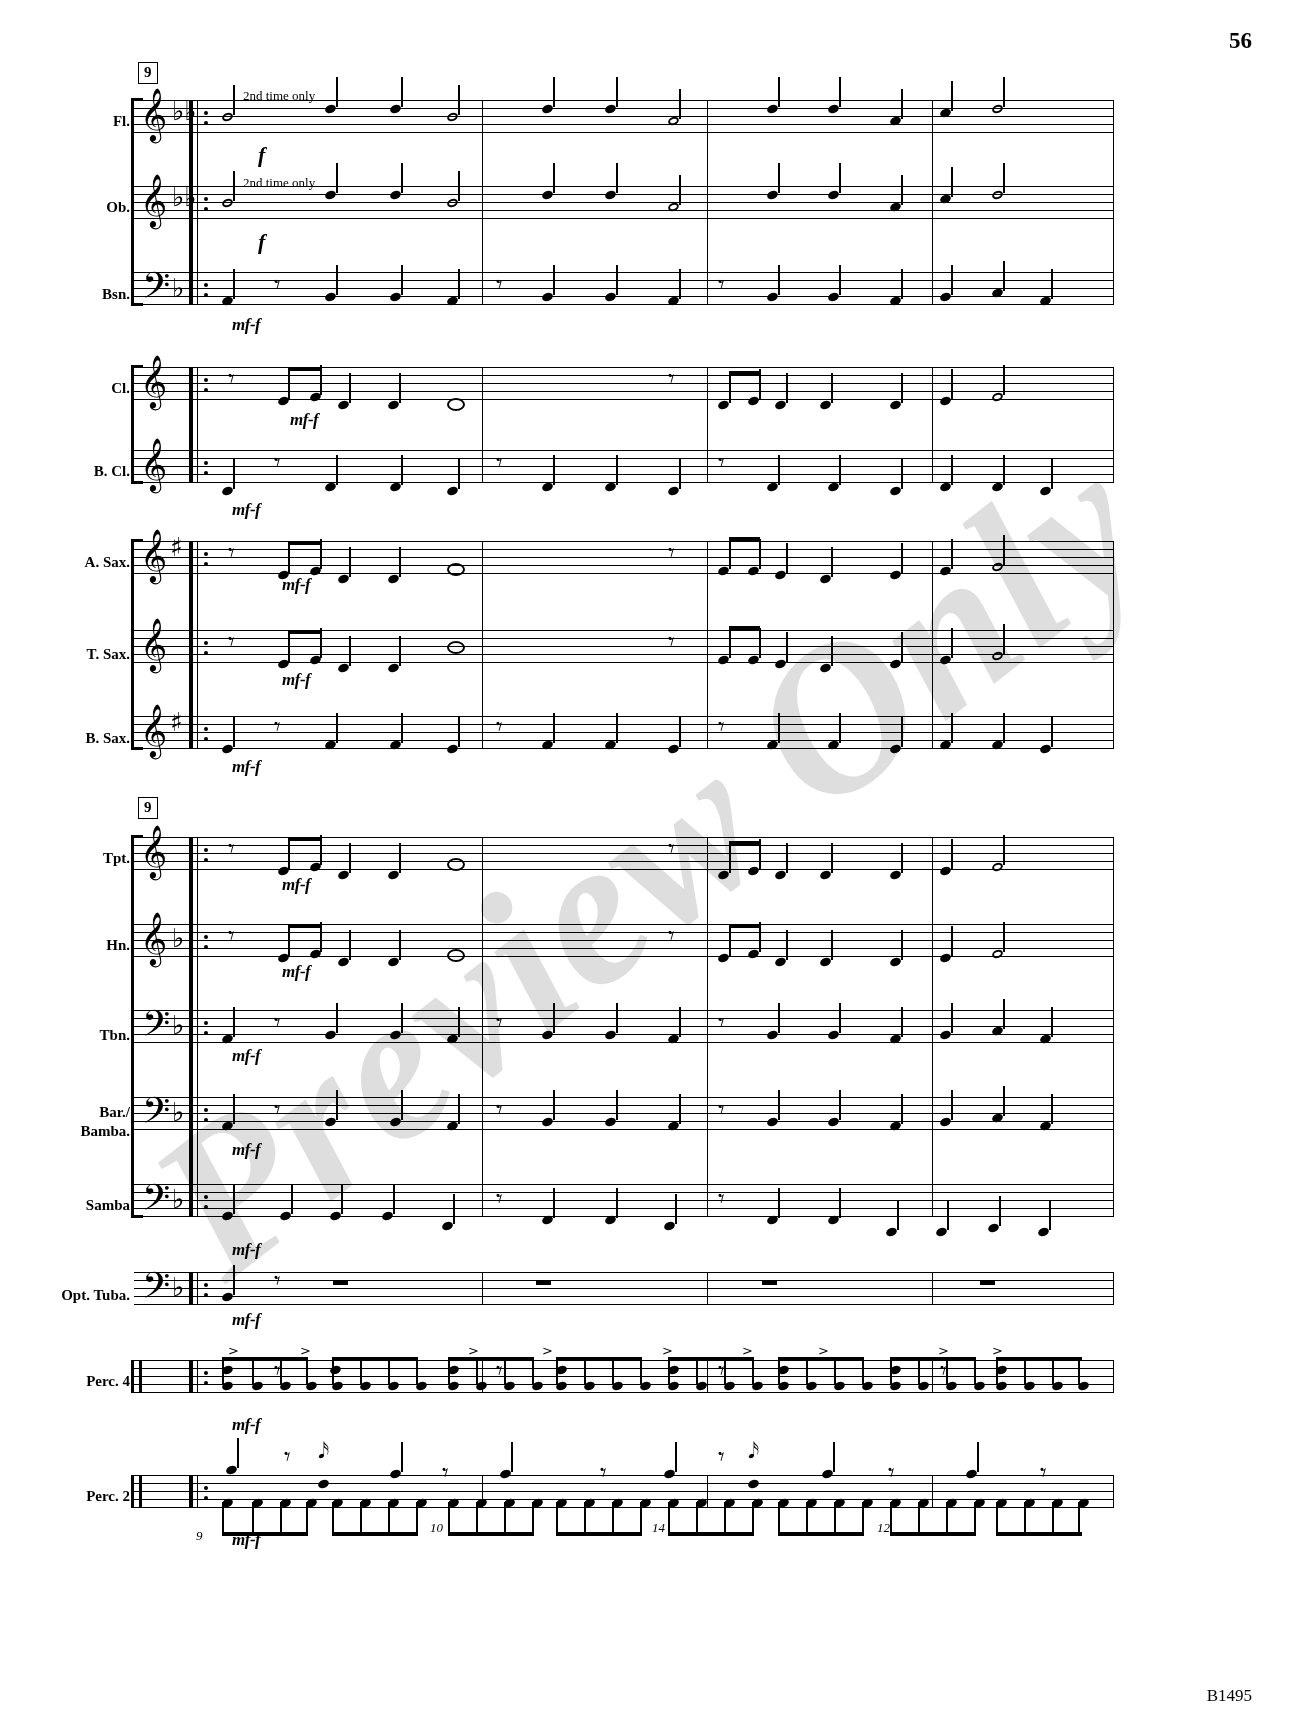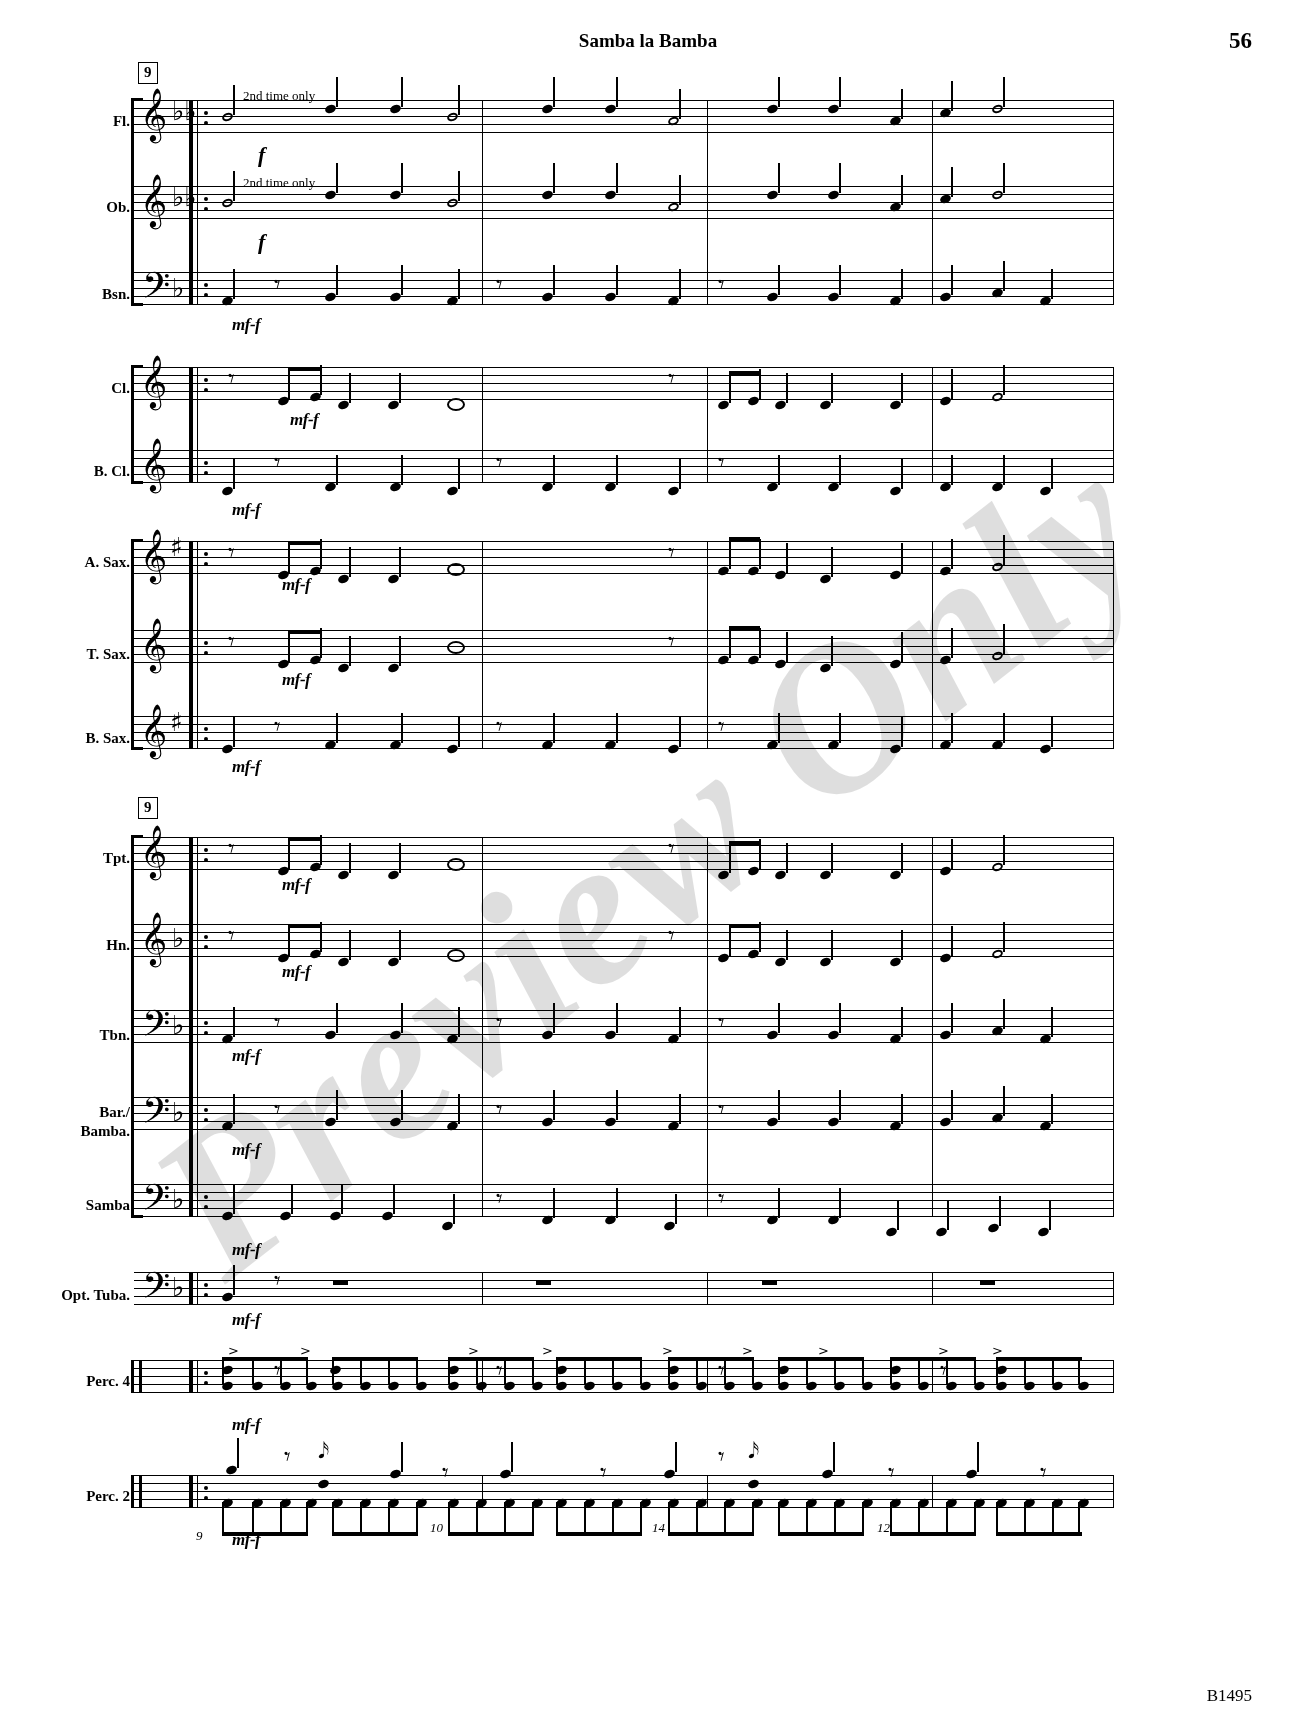--- a/index.html
+++ b/index.html
@@ -116,21 +116,20 @@
   .rest-w{position:absolute;height:5px;width:15px;background:#000;}
   .accent{position:absolute;font-size:13px;font-family:"DejaVu Sans",sans-serif;}
   .ks{position:absolute;font-family:"DejaVu Sans",sans-serif;font-size:26px;line-height:1;}
   .flag{position:absolute;font-family:"DejaVu Sans",sans-serif;font-size:22px;line-height:1;}
 </style>
 </head>
 <body>
 
 <div class="page">
 
-  <div class="title">Samba la Bamba</div>
   <div class="pagenum">56</div>
   <div class="platenum">B1495</div>
 
   <div class="watermark">
     <span>Preview Only</span>
   </div>
 
   <div class="score">
 
     <div class="inst-label" style="left:40px;top:114px;width:90px;">Fl.</div>

